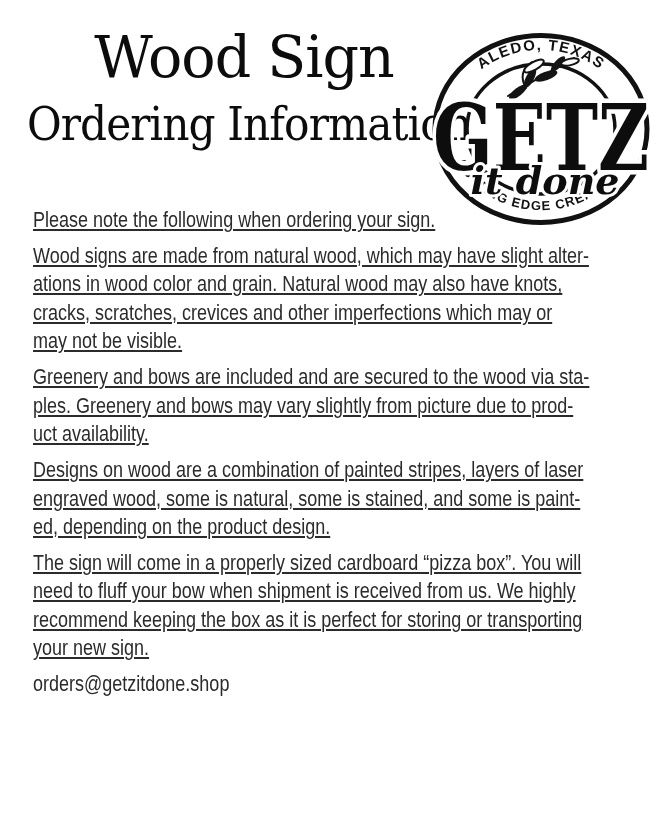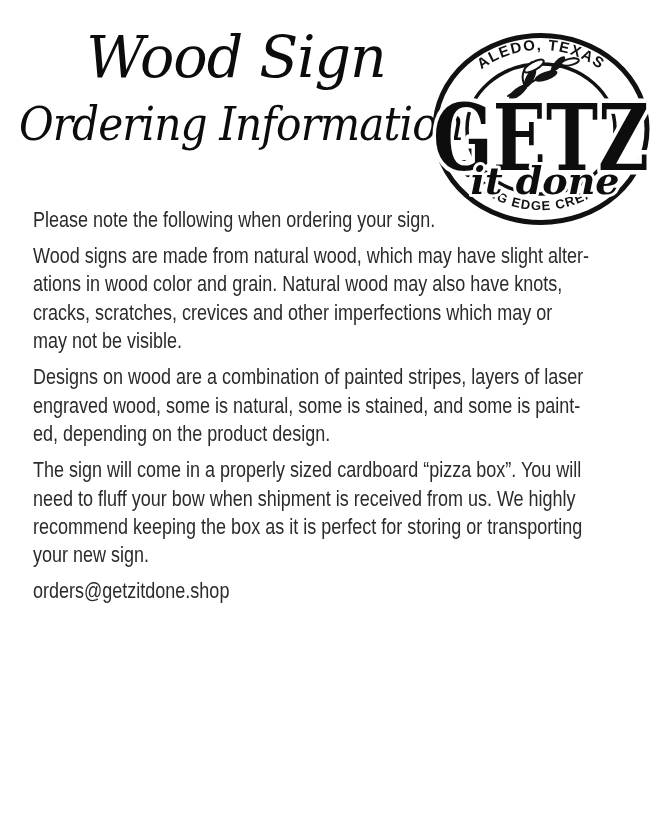--- a/index.html
+++ b/index.html
@@ -1,33 +1,33 @@
 <!DOCTYPE html>
 <html><head>
 <meta charset="utf-8">
 <style>
   html,body{margin:0;padding:0;background:#ffffff;}
   body{width:656px;height:832px;overflow:hidden;font-family:"Liberation Sans",sans-serif;}
   .page{position:relative;width:656px;height:832px;background:#fff;}
 
   
-  .title{position:absolute;top:22px;left:0;width:472px;text-align:center;
-         color:#0c0c0c;font-family:"DejaVu Serif",serif;font-style:italic;}
+  .title{position:absolute;top:22px;left:8px;width:472px;text-align:center;
+         color:#0c0c0c;font-family:"DejaVu Serif",serif;}
   .title-1{font-size:57px;line-height:1.25;letter-spacing:-1px;}
   .title-2{font-size:46px;line-height:1.3;letter-spacing:-1px;margin-top:2px;
            transform:scaleX(.92);transform-origin:50% 50%;white-space:nowrap;}
 
   .logo{position:absolute;left:422px;top:16px;width:234px;height:218px;}
   .logo svg{display:block;width:234px;height:218px;}
 
   
   .bodytext{position:absolute;left:33px;top:206px;width:610px;color:#2b2b2b;}
   .line{font-size:22.5px;line-height:28.45px;white-space:nowrap;
         transform:scaleX(.8);transform-origin:0 50%;letter-spacing:0;}
-  .para{margin:0 0 7.5px 0;}
+  .para{margin:0 0 7.5px 0;text-decoration:underline;}
   .email-line{margin-top:0;}
 </style>
 </head>
 <body>
 
 <div class="page">
 
   <div class="title">
     <div class="title-1">Wood Sign</div>
     <div class="title-2">Ordering Information</div>
@@ -71,20 +71,25 @@
         <div class="para">
           <div class="line">Please note the following when ordering your sign.</div>
         </div>
         <div class="para">
           <div class="line">Wood signs are made from natural wood, which may have slight alter-</div>
           <div class="line">ations in wood color and grain. Natural wood may also have knots,</div>
           <div class="line">cracks, scratches, crevices and other imperfections which may or</div>
           <div class="line">may not be visible.</div>
         </div>
         <div class="para">
+          <div class="line">Greenery and bows are included and are secured to the wood via sta-</div>
+          <div class="line">ples. Greenery and bows may vary slightly from picture due to prod-</div>
+          <div class="line">uct availability.</div>
+        </div>
+        <div class="para">
           <div class="line">Designs on wood are a combination of painted stripes, layers of laser</div>
           <div class="line">engraved wood, some is natural, some is stained, and some is paint-</div>
           <div class="line">ed, depending on the product design.</div>
         </div>
         <div class="para">
           <div class="line">The sign will come in a properly sized cardboard “pizza box”. You will</div>
           <div class="line">need to fluff your bow when shipment is received from us. We highly</div>
           <div class="line">recommend keeping the box as it is perfect for storing or transporting</div>
           <div class="line">your new sign.</div>
         </div>

